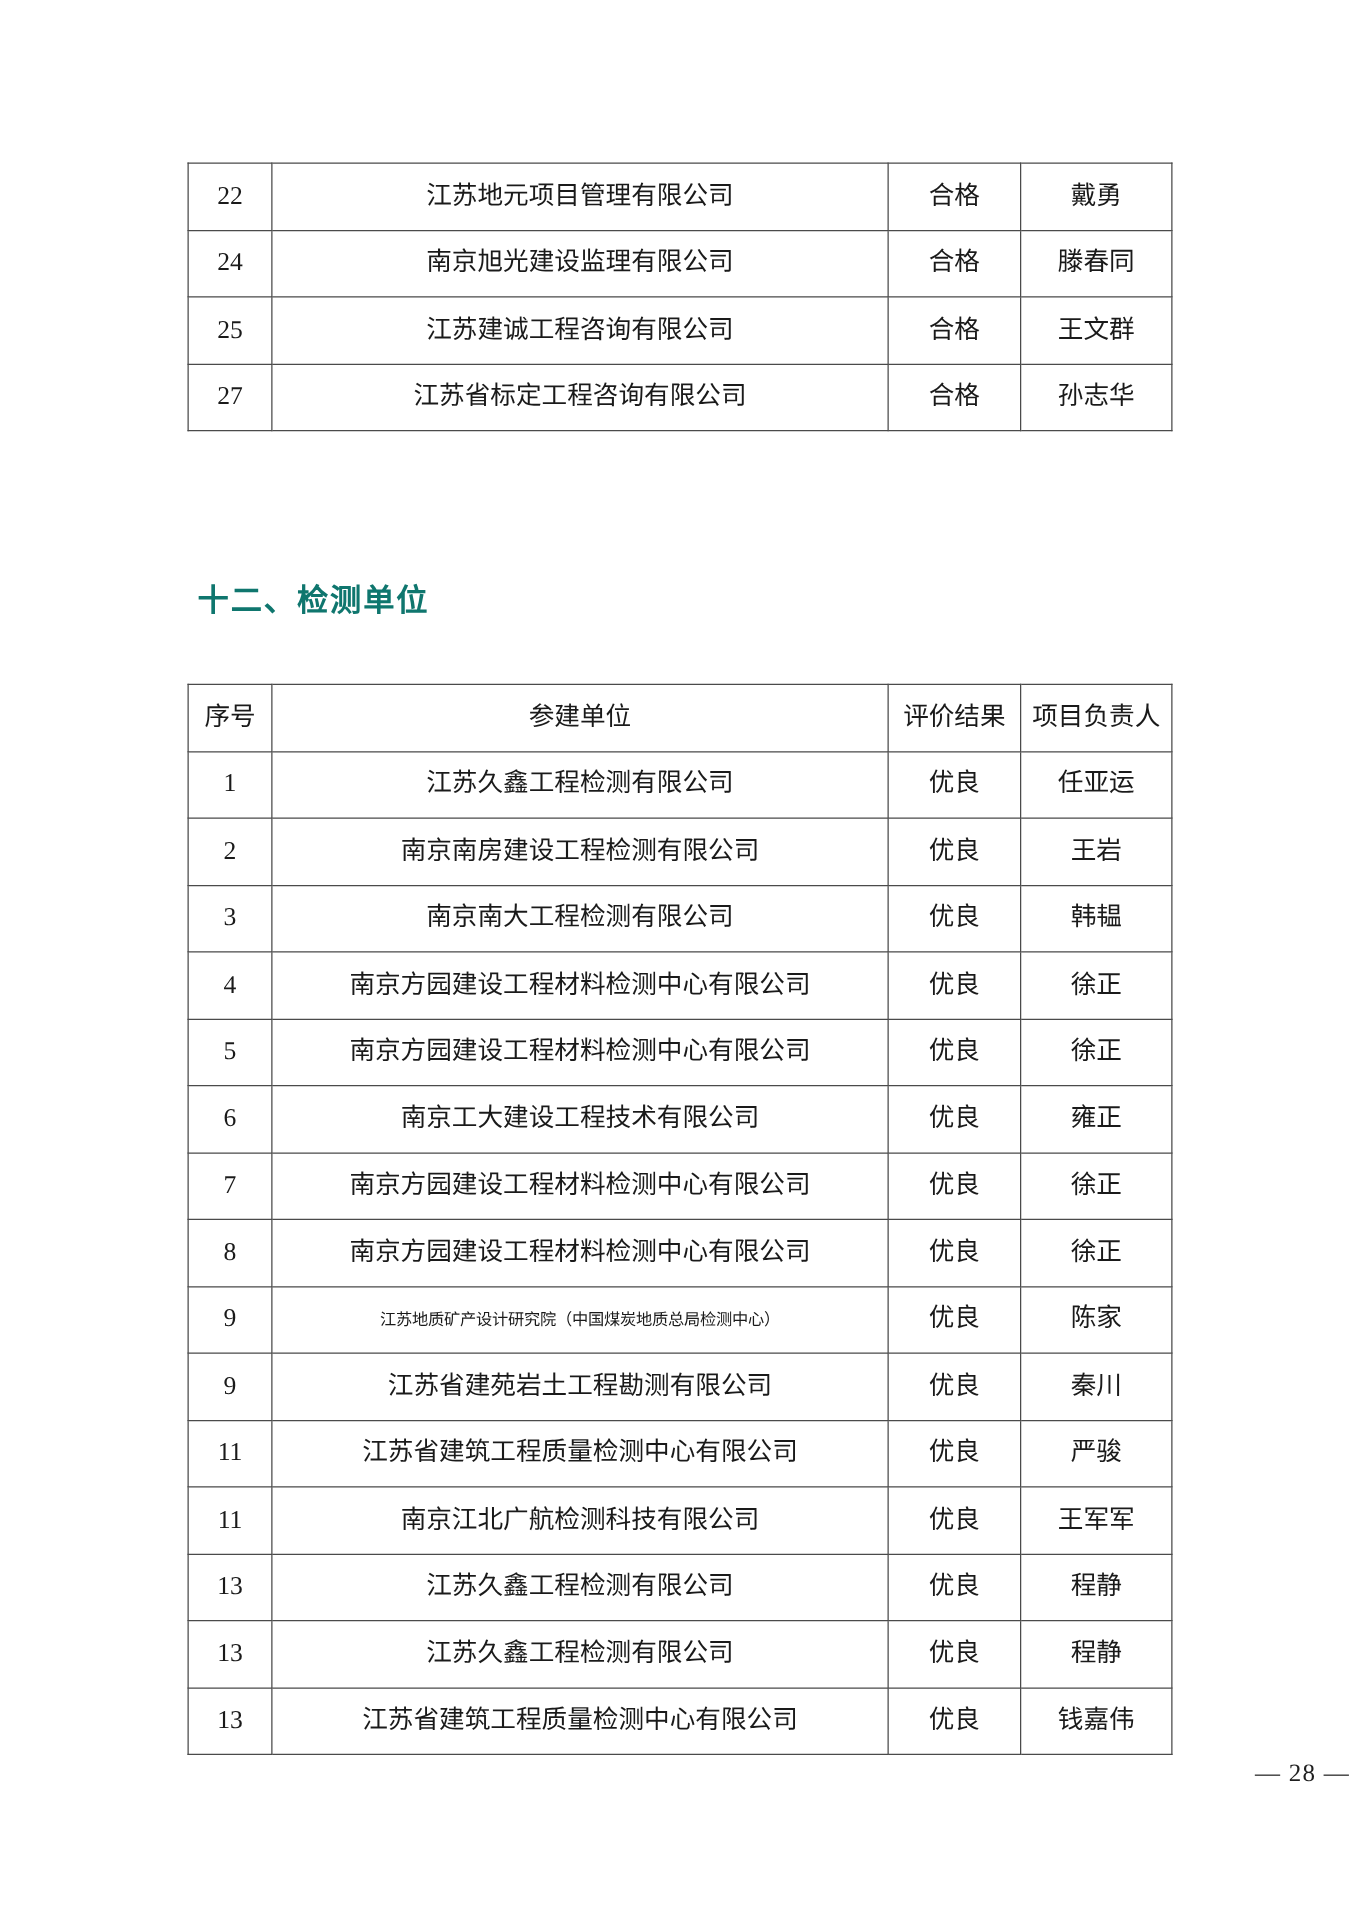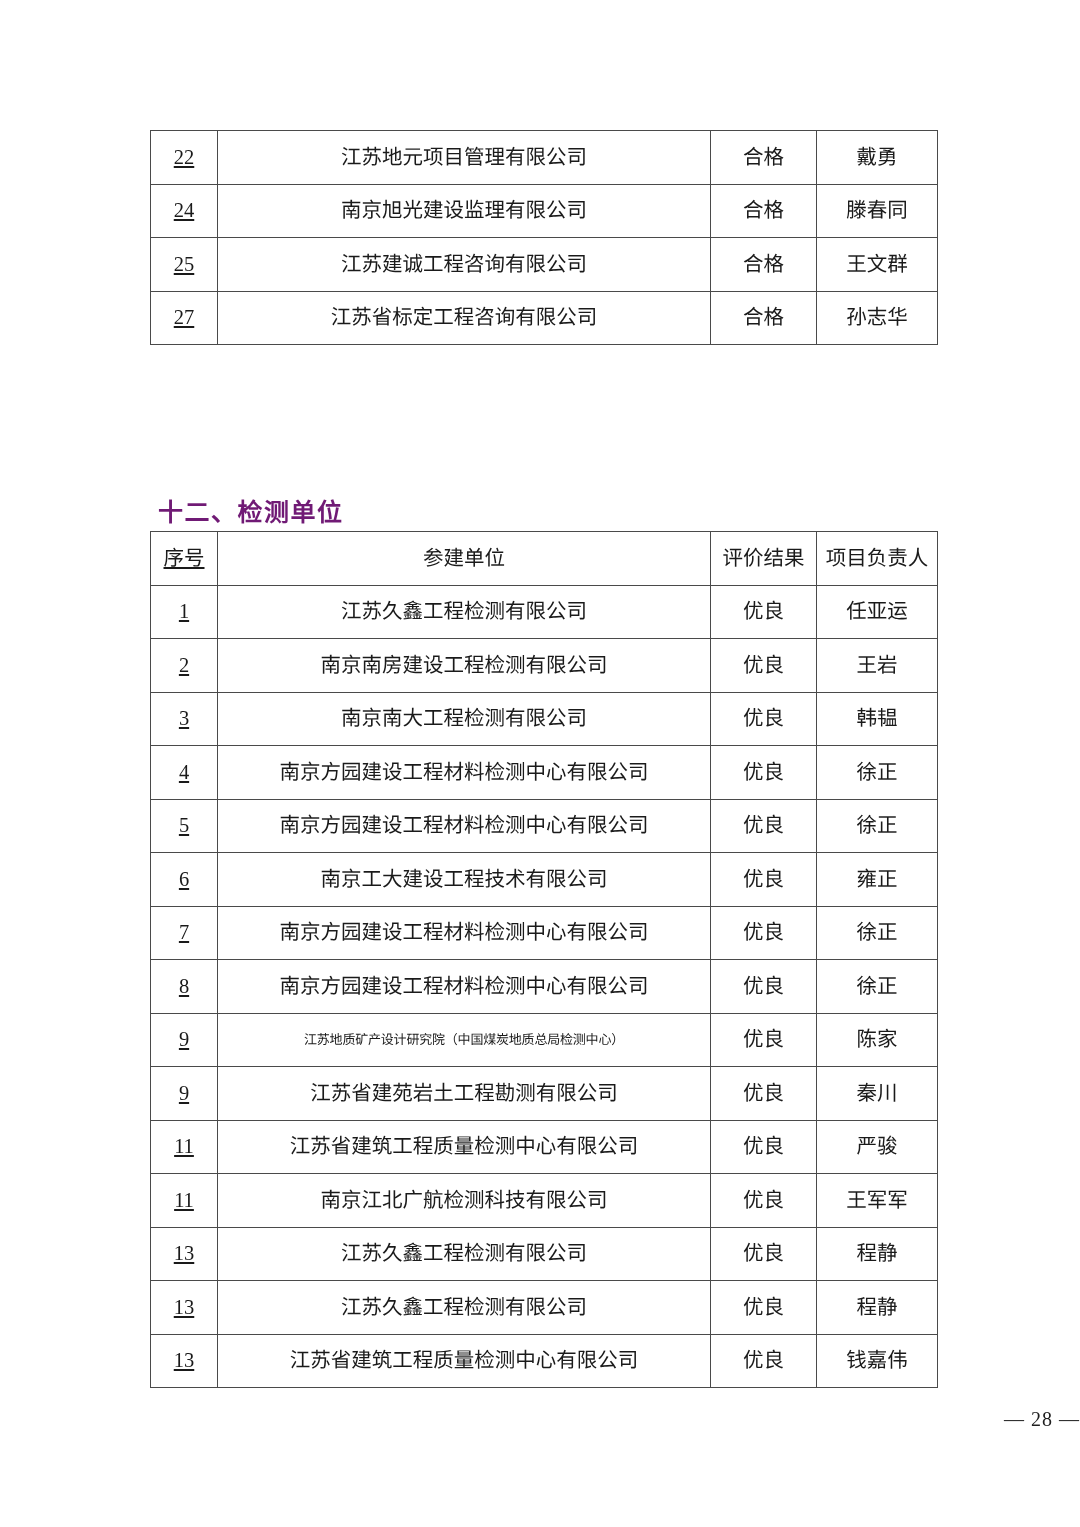--- a/index.html
+++ b/index.html
@@ -39,21 +39,21 @@
     text-align: center;
     vertical-align: middle;
     font-weight: normal;
     font-size: 20.5px;
     line-height: 1.2;
     color: #1a1a1a;
     white-space: nowrap;
     overflow: hidden;
   }
   table.doc-table td.c-idx,
-  table.doc-table th.c-idx { width: 66px; text-decoration: underline; }
+  table.doc-table th.c-idx { width: 66px; }
   table.doc-table td.c-unit,
   table.doc-table th.c-unit { width: 492px; }
   table.doc-table td.c-res,
   table.doc-table th.c-res { width: 105px; }
   table.doc-table td.c-mgr,
   table.doc-table th.c-mgr { width: 120px; }
 
   .c-idx { font-family: "Liberation Serif", "DejaVu Serif", serif; font-size: 20px; }
   .c-unit, .c-res, .c-mgr { font-family: "Liberation Serif", "DejaVu Serif", serif; }
 
@@ -72,33 +72,33 @@
     position: absolute;
     left: 150px;
     top: 130px;
     width: 783px;
   }
 
   
   .section-heading {
     position: absolute;
     left: 158px;
-    top: 492px;
+    top: 460px;
     font-family: Liberation Sans, sans-serif;
     font-size: 25px;
     font-weight: bold;
     letter-spacing: 1.5px;
-    color: #701a75;
+    color: #0f766e;
   }
 
   
   .table-bottom-wrap {
     position: absolute;
     left: 150px;
-    top: 531px;
+    top: 547px;
     width: 783px;
   }
 
   
   .page-footer {
     position: absolute;
     left: 0;
     top: 1408px;
     width: 1080px;
     text-align: right;

